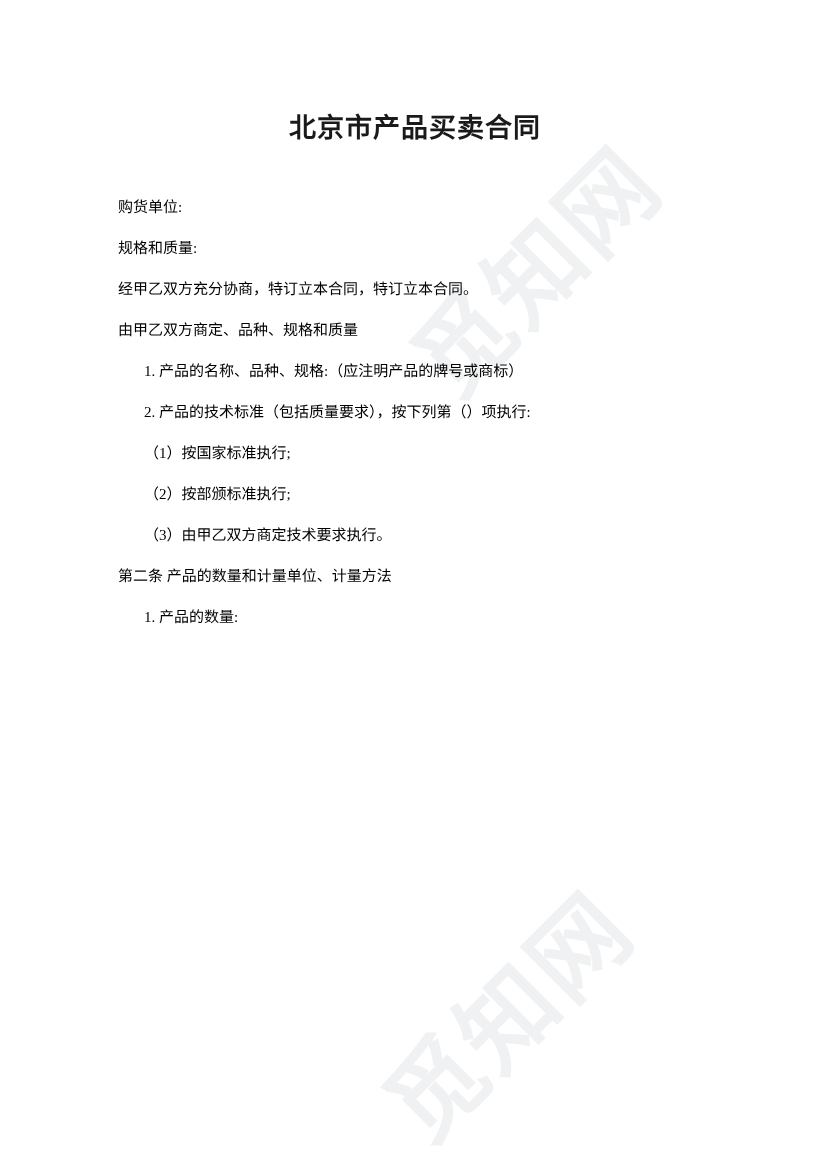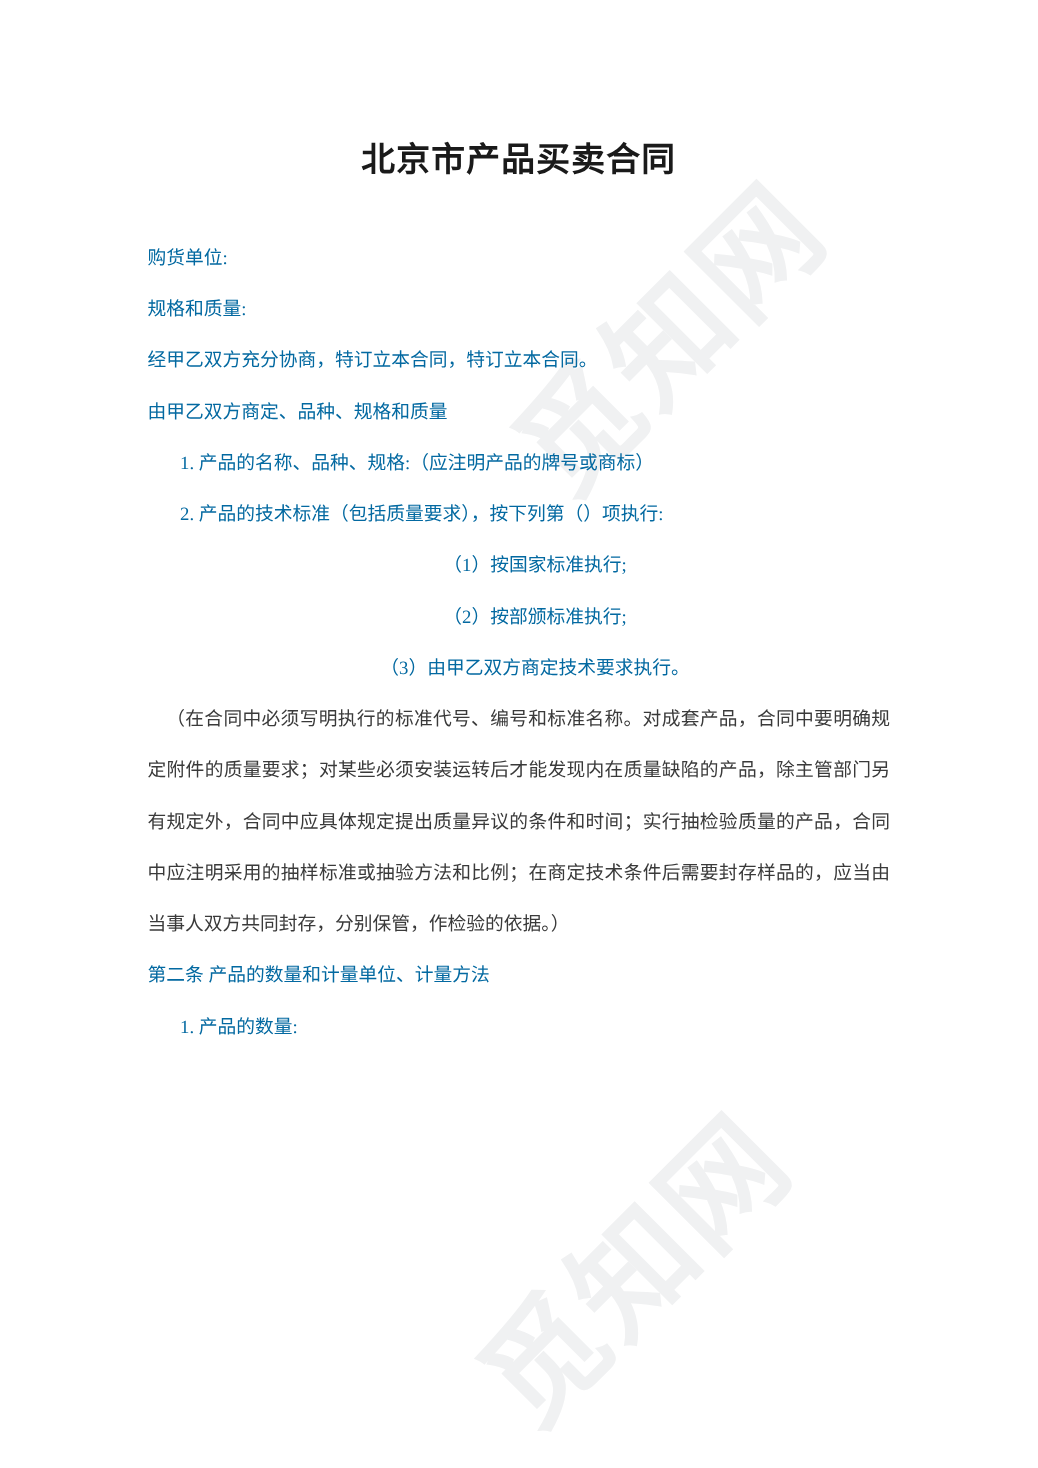--- a/index.html
+++ b/index.html
@@ -81,42 +81,41 @@
   }
 
   .body-block {
     margin-top: 41px;
   }
 
   p.line {
     margin: 0 0 0 0;
     font-size: 15px;
     line-height: 41px;
-    color: #0369a1;
+    color: #000000;
     text-align: left;
     white-space: nowrap;
   }
 
   p.para {
     margin: 0;
     font-size: 15px;
     line-height: 41px;
     color: #3a3a3a;
     text-align: justify;
     text-justify: inter-ideograph;
     text-indent: 15px;
   }
 
   p.indent-1 {
     padding-left: 26px;
   }
 
   p.indent-2 {
     padding-left: 26px;
-    text-align: center;
   }
 </style>
 </head>
 <body>
 
 <div class="page">
 
   <div class="watermark-layer">
     <span class="watermark wm-mid">觅知网</span>
     <span class="watermark wm-bottom">觅知网</span>
@@ -139,21 +138,20 @@
       <p class="line indent-1">1. 产品的名称、品种、规格:（应注明产品的牌号或商标）</p>
 
       <p class="line indent-1">2. 产品的技术标准（包括质量要求），按下列第（）项执行:</p>
 
       <p class="line indent-2">（1）按国家标准执行;</p>
 
       <p class="line indent-2">（2）按部颁标准执行;</p>
 
       <p class="line indent-2">（3）由甲乙双方商定技术要求执行。</p>
 
-      <p class="para">（在合同中必须写明执行的标准代号、编号和标准名称。对成套产品，合同中要明确规定附件的质量要求；对某些必须安装运转后才能发现内在质量缺陷的产品，除主管部门另有规定外，合同中应具体规定提出质量异议的条件和时间；实行抽检验质量的产品，合同中应注明采用的抽样标准或抽验方法和比例；在商定技术条件后需要封存样品的，应当由当事人双方共同封存，分别保管，作检验的依据。）</p>
 
       <p class="line">第二条 产品的数量和计量单位、计量方法</p>
 
       <p class="line indent-1">1. 产品的数量:</p>
 
 
 
     </div>
   </div>
 </div>

